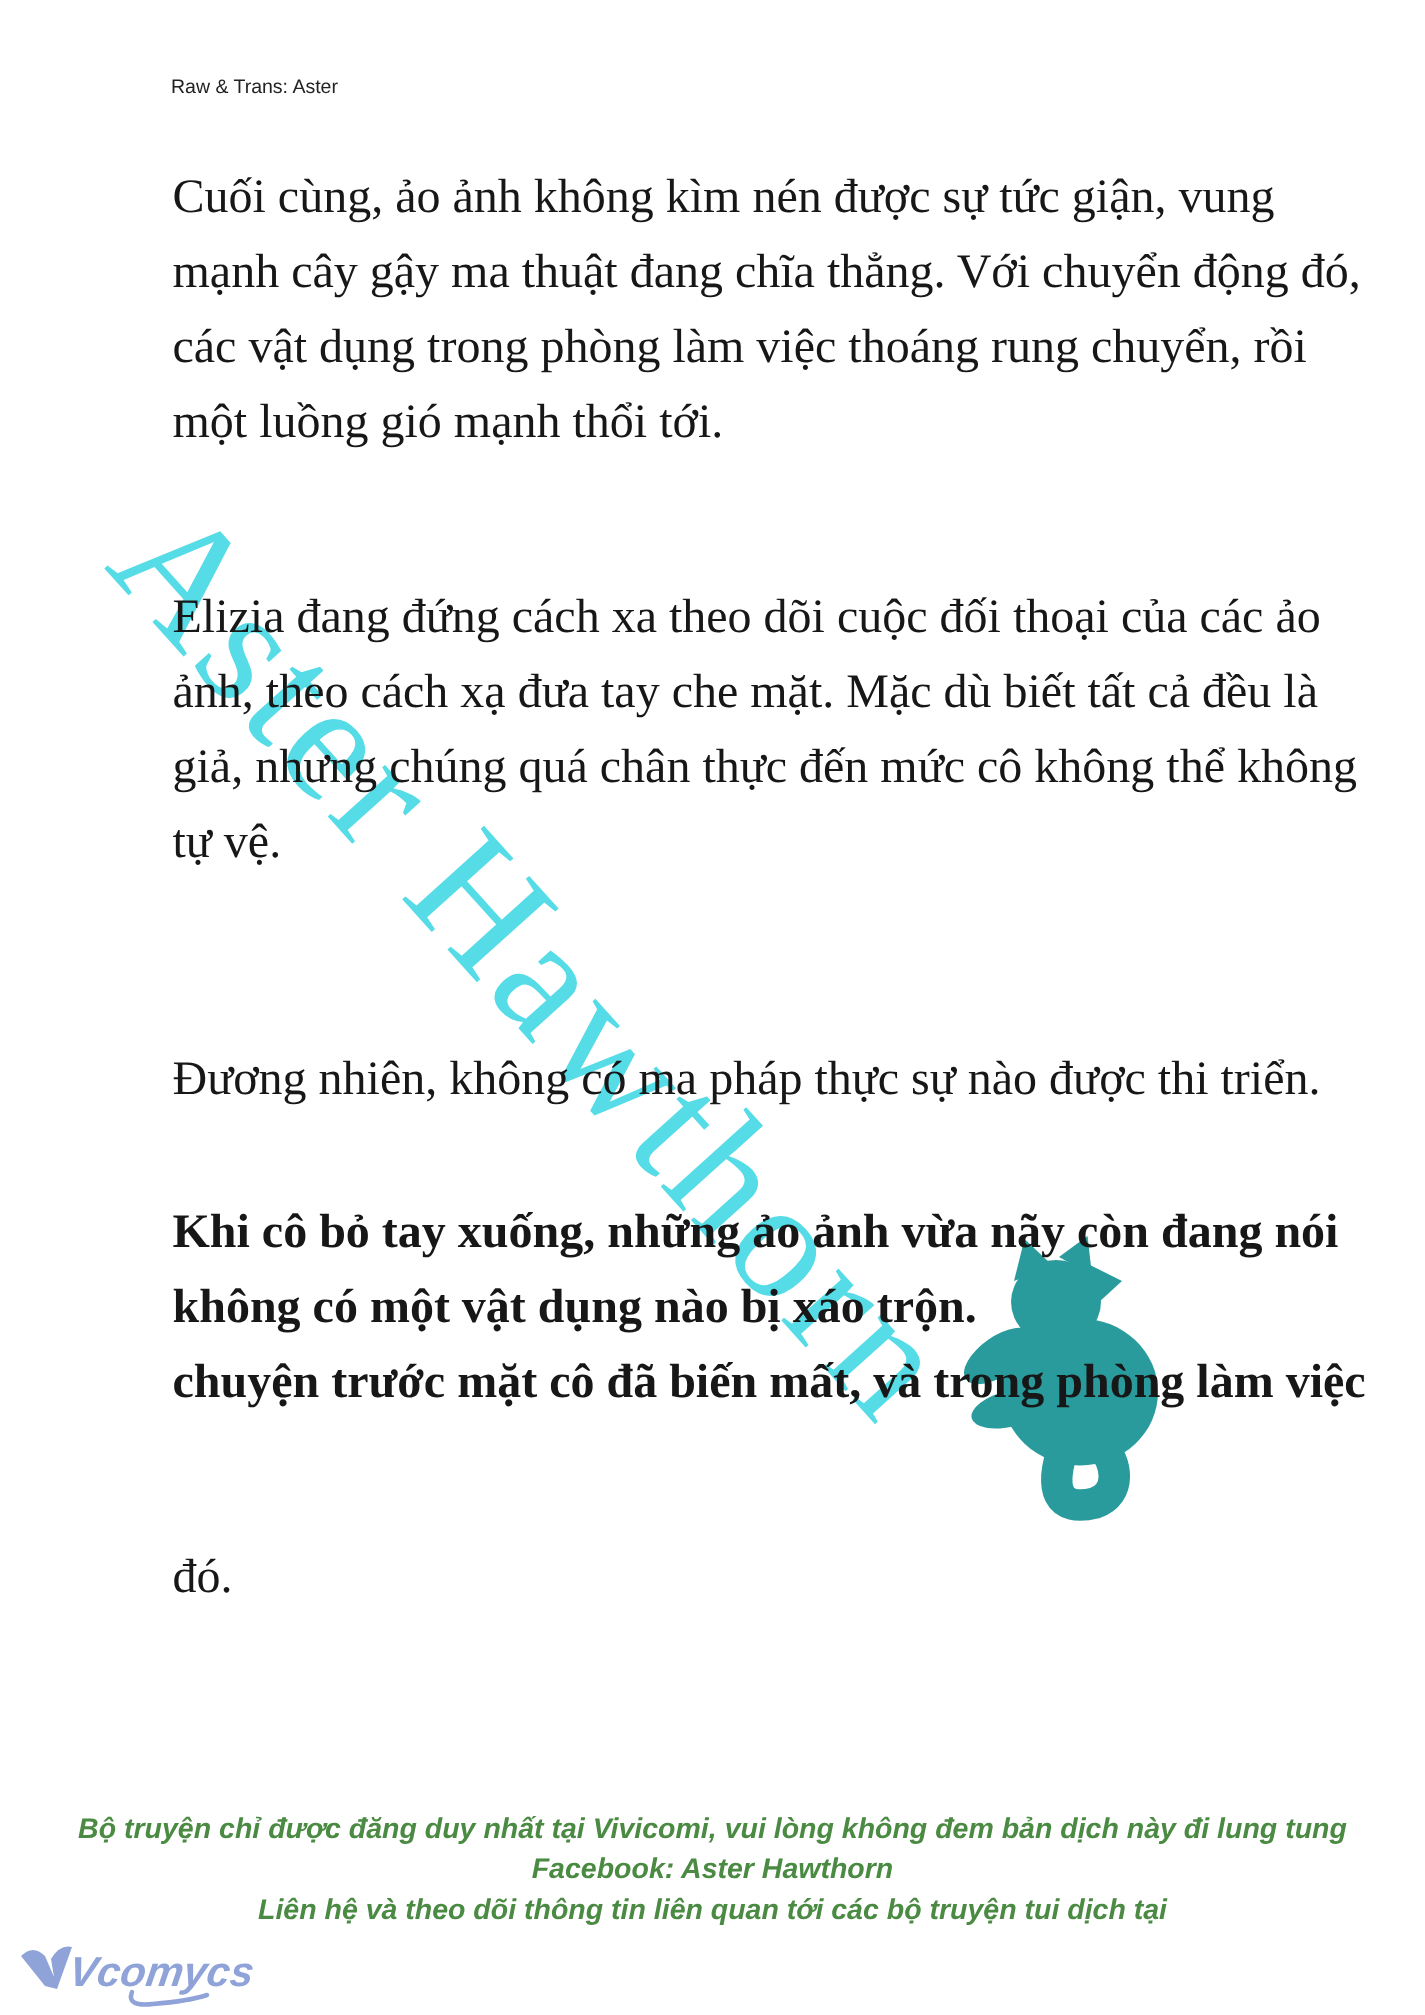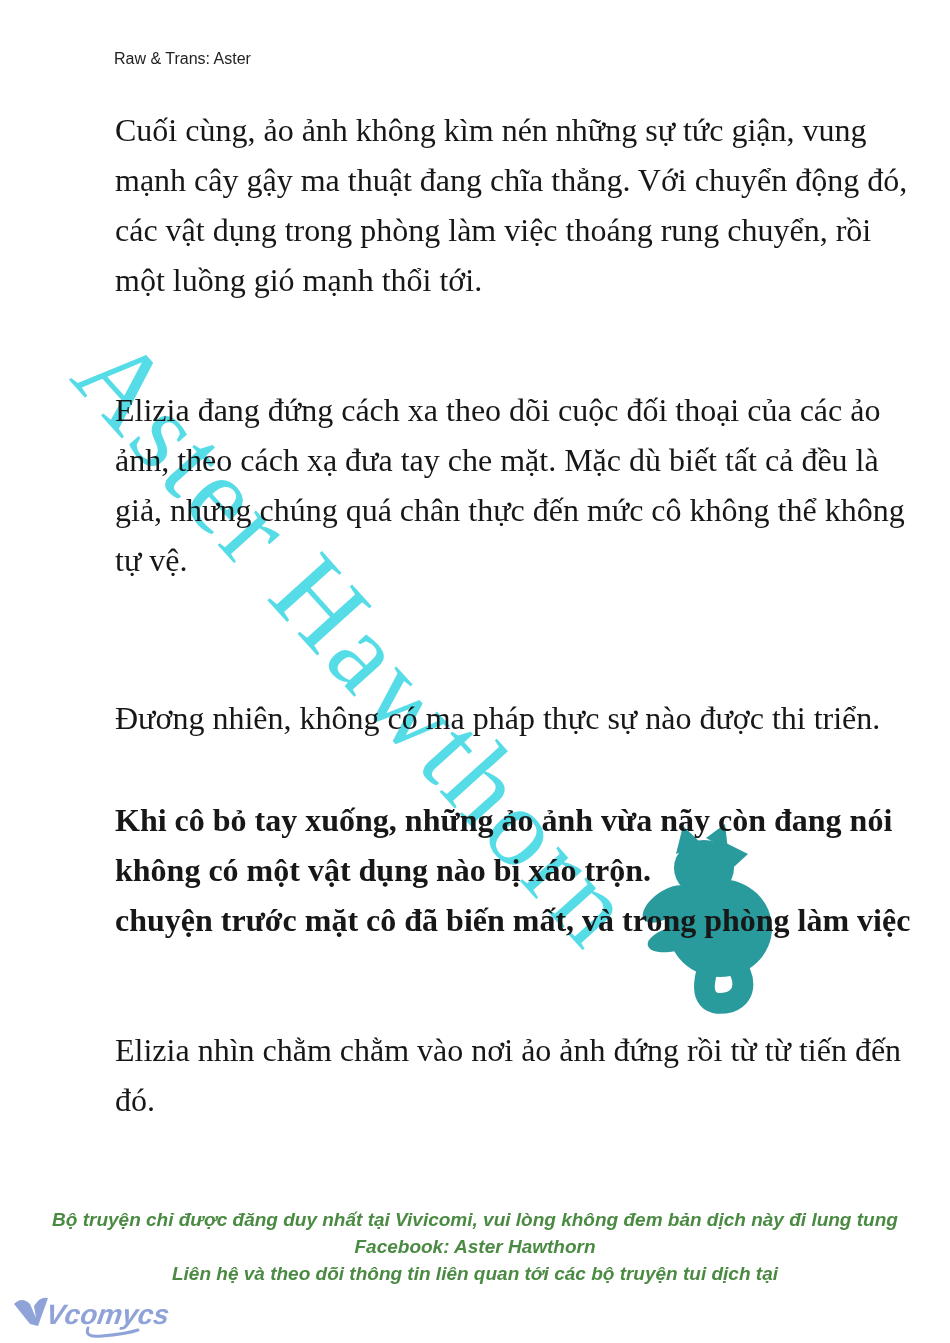--- a/index.html
+++ b/index.html
@@ -9,21 +9,21 @@
     position: relative;
     overflow: hidden;
     font-family: "Liberation Serif", serif;
   }
   .page { position: absolute; inset: 0; }
 
   
   .credits-header {
     position: absolute; left: 114px; top: 50px;
     font-family: "Liberation Sans", sans-serif;
-    font-size: 16px; color: #222222;
+    font-size: 13px; color: #222222;
     z-index: 3;
   }
 
   
   .watermark {
     position: absolute; left: 138px; top: 316px;
     font-family: "Liberation Serif", serif;
     font-size: 112px; line-height: 1;
     letter-spacing: 4px;
     color: #55dce6;
@@ -92,41 +92,40 @@
 
       <ellipse cx="28" cy="82" rx="27" ry="13" transform="rotate(-35 28 82)"></ellipse>
       <ellipse cx="36" cy="117" rx="27" ry="12" transform="rotate(-14 36 117)"></ellipse>
 
       <path d="M 72 140 C 60 172 68 186 92 180 C 110 174 107 152 96 142" fill="none" stroke="#2a9b9d" stroke-width="21" stroke-linecap="round"></path>
     </g>
   </svg>
 
   <div class="textcol">
     <div class="para p1">
-      <span class="line">Cuối cùng, ảo ảnh không kìm nén những sự tức giận, vung</span>
+      <span class="line">Cuối cùng, ảo ảnh không kìm nén được sự tức giận, vung</span>
       <span class="line">mạnh cây gậy ma thuật đang chĩa thẳng. Với chuyển động đó,</span>
       <span class="line">các vật dụng trong phòng làm việc thoáng rung chuyển, rồi</span>
       <span class="line">một luồng gió mạnh thổi tới.</span>
     </div>
     <div class="para p2">
       <span class="line">Elizia đang đứng cách xa theo dõi cuộc đối thoại của các ảo</span>
       <span class="line">ảnh, theo cách xạ đưa tay che mặt. Mặc dù biết tất cả đều là</span>
       <span class="line">giả, nhưng chúng quá chân thực đến mức cô không thể không</span>
       <span class="line">tự vệ.</span>
     </div>
     <div class="para p3">
       <span class="line">Đương nhiên, không có ma pháp thực sự nào được thi triển.</span>
     </div>
     <div class="para p4">
       <span class="line">Khi cô bỏ tay xuống, những ảo ảnh vừa nãy còn đang nói</span>
       <span class="line">không có một vật dụng nào bị xáo trộn.</span>
       <span class="line">chuyện trước mặt cô đã biến mất, và trong phòng làm việc</span>
     </div>
     <div class="para p5">
-      <span class="line">Elizia nhìn chằm chằm vào nơi ảo ảnh đứng rồi từ từ tiến đến</span>
       <span class="line">đó.</span>
     </div>
   </div>
 
   <div class="footer">
     <div>Bộ truyện chỉ được đăng duy nhất tại Vivicomi, vui lòng không đem bản dịch này đi lung tung</div>
     <div>Facebook: Aster Hawthorn</div>
     <div>Liên hệ và theo dõi thông tin liên quan tới các bộ truyện tui dịch tại</div>
   </div>
 

